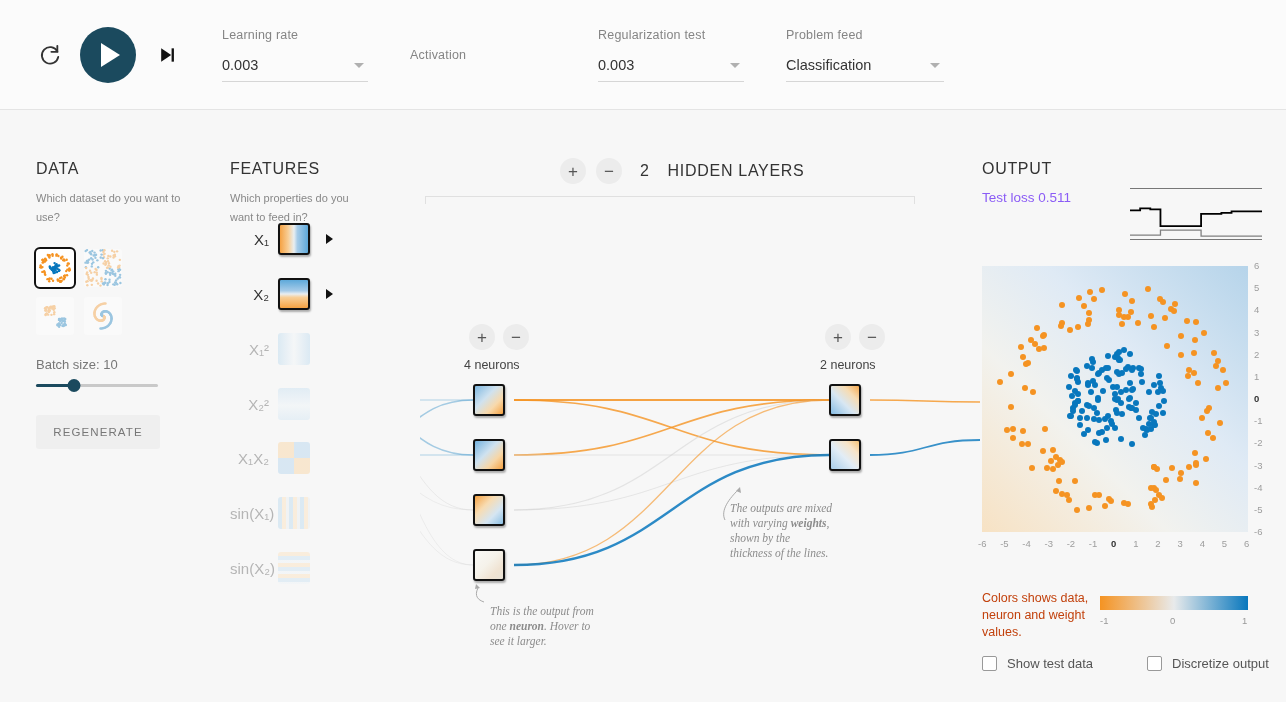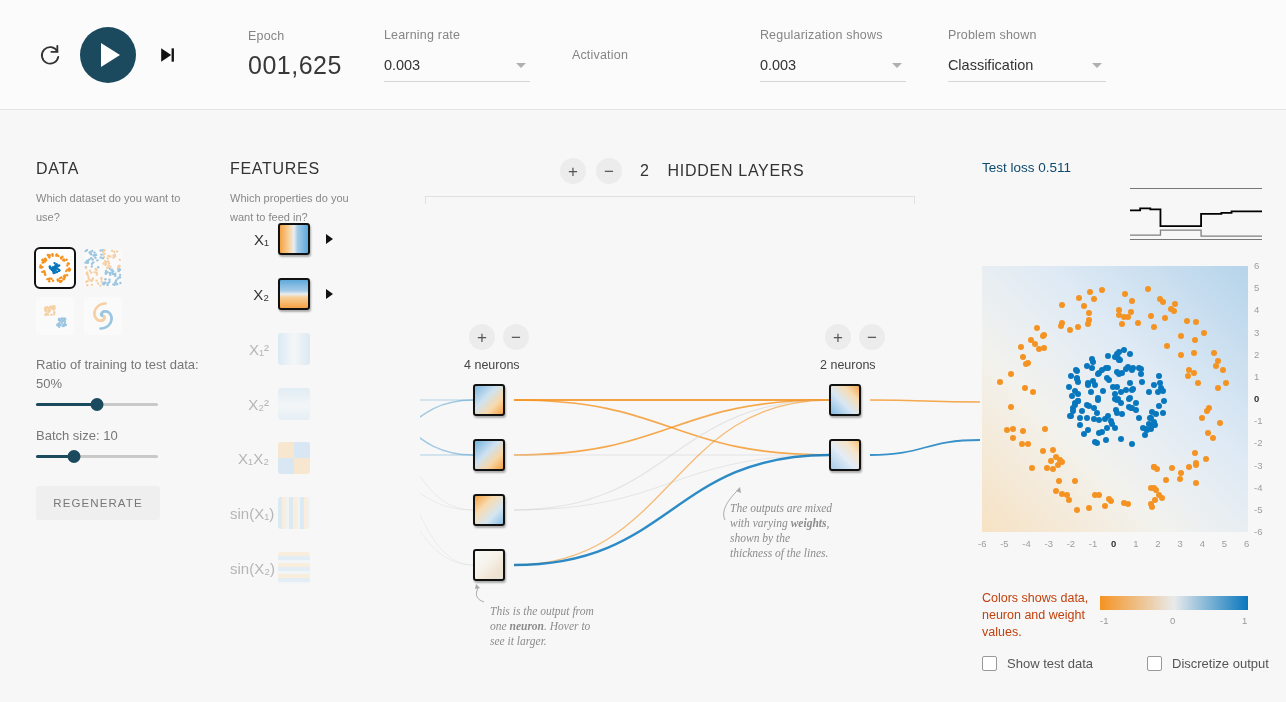--- a/index.html
+++ b/index.html
@@ -166,21 +166,21 @@
     border-bottom: 5px solid transparent;
   }
   .annot {
     position: absolute; font-size: 11.5px; color: #8c8c8c;
     font-style: italic; line-height: 15px; font-family: "Liberation Serif", serif;
   }
   .annot b { font-weight: bold; font-style: italic; }
 
   
   .out-col { position: absolute; left: 982px; top: 50px; width: 280px; }
-  .loss-line { font-size: 13.5px; color: #0c4a6e; }
+  .loss-line { font-size: 13.5px; color: #8b5cf6; margin-top: 12px; }
   .loss-line.train { color: #999; margin-top: 3px; }
   .loss-chart {
     position: absolute; left: 148px; top: 28px; width: 132px; height: 52px;
     border-top: 1px solid #777; border-bottom: 1px solid #777;
   }
   .heat {
     position: absolute; left: 0; top: 106px;
     width: 266px; height: 266px;
   }
   .dot { position: absolute; width: 6px; height: 6px; border-radius: 50%; }
@@ -222,48 +222,44 @@
       <div class="play-tri"></div>
     </div>
     <div class="step-btn">
       <svg width="20" height="20" viewBox="0 0 24 24" fill="#111">
         <polygon points="5,4 17,12 5,20"></polygon>
           <rect x="17.5" y="4" width="2.8" height="16"></rect>
       </svg>
     </div>
   </div>
 
-  <div class="epoch-block">
-    <div class="field-label">Epoch</div>
-    <div class="epoch-value">001,625</div>
-  </div>
 
   <div class="select-group">
     <div class="field-label">Learning rate</div>
     <div class="sel-box">
       <span class="sel-val">0.003</span>
       <span class="sel-arrow"></span>
     </div>
   </div>
 
   <div class="select-group">
     <div class="field-label">Activation</div>
   </div>
 
 
   <div class="select-group">
-    <div class="field-label">Regularization shows</div>
+    <div class="field-label">Regularization test</div>
     <div class="sel-box">
       <span class="sel-val">0.003</span>
       <span class="sel-arrow"></span>
     </div>
   </div>
 
   <div class="select-group wide">
-    <div class="field-label">Problem shown</div>
+    <div class="field-label">Problem feed</div>
     <div class="sel-box">
       <span class="sel-val">Classification</span>
       <span class="sel-arrow"></span>
     </div>
   </div>
 </div>
 
 <div class="main">
 
   <div class="data-col">
@@ -722,30 +718,20 @@
                 <circle cx="20.36418213399275" cy="6.538734423889515" r="1.2" fill="#f59322"></circle>
                 <circle cx="17.63581786600725" cy="31.461265576110485" r="1.2" fill="#0877bd"></circle>
                 <circle cx="21.515622046355197" cy="6.482419493356561" r="1.2" fill="#f59322"></circle>
                 <circle cx="16.484377953644803" cy="31.51758050664344" r="1.2" fill="#0877bd"></circle>
               </g>
             </svg>
         </div>
       </div>
     </div>
 
-    <div class="slider-block">
-      <div class="slider-label">
-        <span>Ratio of training to test data:</span>
-        <span>50%</span>
-      </div>
-      <div class="slider-track">
-        <div class="slider-fill" id="ratio-fill" style="width: 61px;"></div>
-        <div class="slider-knob" id="ratio-knob" style="left: 61px;"></div>
-      </div>
-    </div>
 
 
     <div class="slider-block">
       <div class="slider-label">
         <span>Batch size:</span>
         <span>10</span>
       </div>
       <div class="slider-track">
         <div class="slider-fill" id="batch-fill" style="width: 37.82px;"></div>
         <div class="slider-knob" id="batch-knob" style="left: 37.82px;"></div>
@@ -850,20 +836,21 @@
     </div>
     <svg width="560" height="592" style="position:absolute;left:0;top:0;pointer-events:none">
       <path d="M58,478 C54,486 58,490 64,492" stroke="#aaa" fill="none" stroke-width="1"></path>
       <path d="M56,474 l4,4 l-5,1 z" fill="#aaa"></path>
       <path d="M305,410 C300,400 310,388 318,380" stroke="#aaa" fill="none" stroke-width="1"></path>
       <path d="M320,377 l1,6 l-5,-2 z" fill="#aaa"></path>
     </svg>
   </div>
 
   <div class="out-col">
+    <div class="col-title">OUTPUT</div>
     <div class="loss-line">
       <span>Test loss</span>
       <span>0.511</span>
     </div>
 
     <div class="loss-chart">
       <svg id="loss-svg" width="132" height="52">
           <path d="M0,21.372 L10.153846153846153,21.372 L10.153846153846153,19.396 L20.307692307692307,19.396 L20.307692307692307,20.384 L30.46153846153846,20.384 L30.46153846153846,37.18 L40.61538461538461,37.18 L40.61538461538461,37.18 L50.76923076923077,37.18 L50.76923076923077,37.18 L60.92307692307692,37.18 L60.92307692307692,37.18 L71.07692307692307,37.18 L71.07692307692307,24.83 L81.23076923076923,24.83 L81.23076923076923,24.83 L91.38461538461539,24.83 L91.38461538461539,23.842000000000006 L101.53846153846153,23.842000000000006 L101.53846153846153,22.360000000000003 L111.69230769230768,22.360000000000003 L111.69230769230768,22.360000000000003 L121.84615384615384,22.360000000000003 L121.84615384615384,22.360000000000003 L132,22.360000000000003 L132,22.360000000000003" stroke="#000000" fill="none" stroke-width="1.8"></path>
           <path d="M0,46.072 L10.153846153846153,46.072 L10.153846153846153,46.072 L20.307692307692307,46.072 L20.307692307692307,46.072 L30.46153846153846,46.072 L30.46153846153846,41.132000000000005 L40.61538461538461,41.132000000000005 L40.61538461538461,41.132000000000005 L50.76923076923077,41.132000000000005 L50.76923076923077,41.132000000000005 L60.92307692307692,41.132000000000005 L60.92307692307692,41.132000000000005 L71.07692307692307,41.132000000000005 L71.07692307692307,47.06 L81.23076923076923,47.06 L81.23076923076923,47.06 L91.38461538461539,47.06 L91.38461538461539,47.06 L101.53846153846153,47.06 L101.53846153846153,47.06 L111.69230769230768,47.06 L111.69230769230768,47.06 L121.84615384615384,47.06 L121.84615384615384,47.06 L132,47.06 L132,47.06" stroke="#808080" fill="none" stroke-width="1.3"></path>
         </svg>

